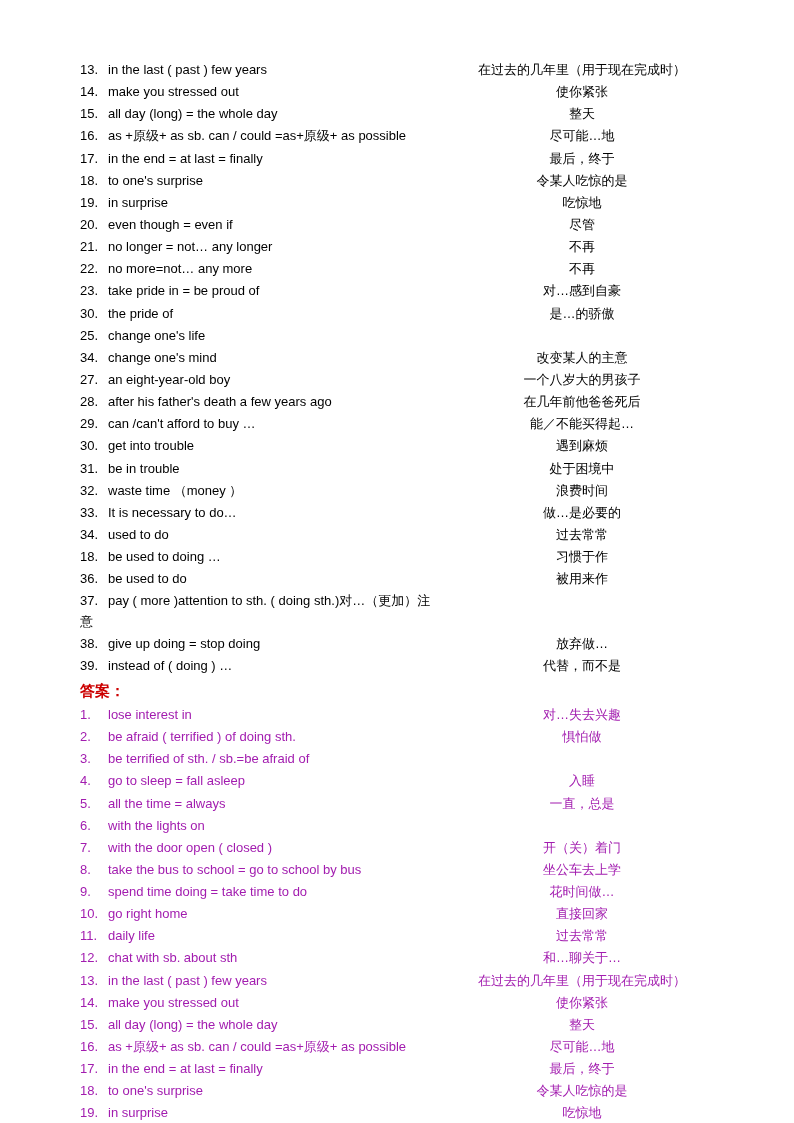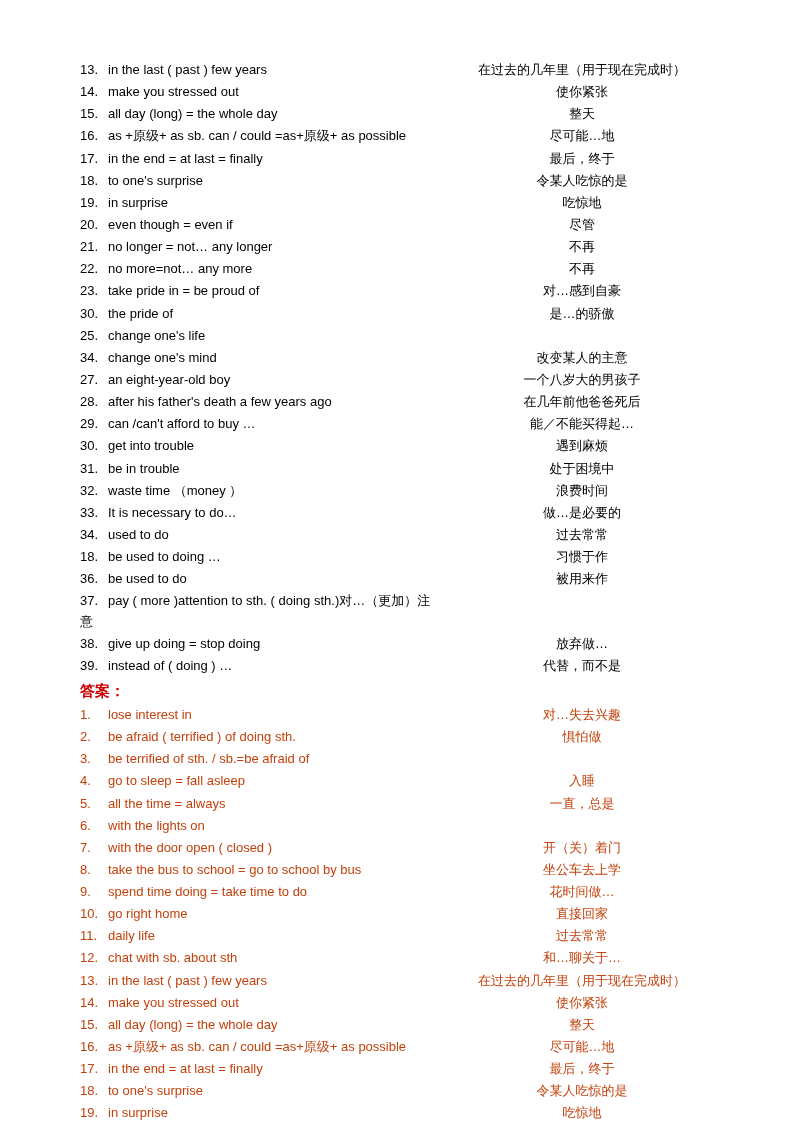--- a/index.html
+++ b/index.html
@@ -23,21 +23,21 @@
     .line .english {
       min-width: 370px;
       max-width: 370px;
       padding-right: 10px;
     }
     .line .chinese {
       flex: 1;
       text-align: center;
     }
     .red {
-      color: #c2410c;
+      color: #a21caf;
     }
     .answer-header {
       color: #cc0000;
       font-size: 15px;
       font-weight: bold;
       margin: 6px 0 4px 0;
     }
   </style>
 </head>
 <body>

